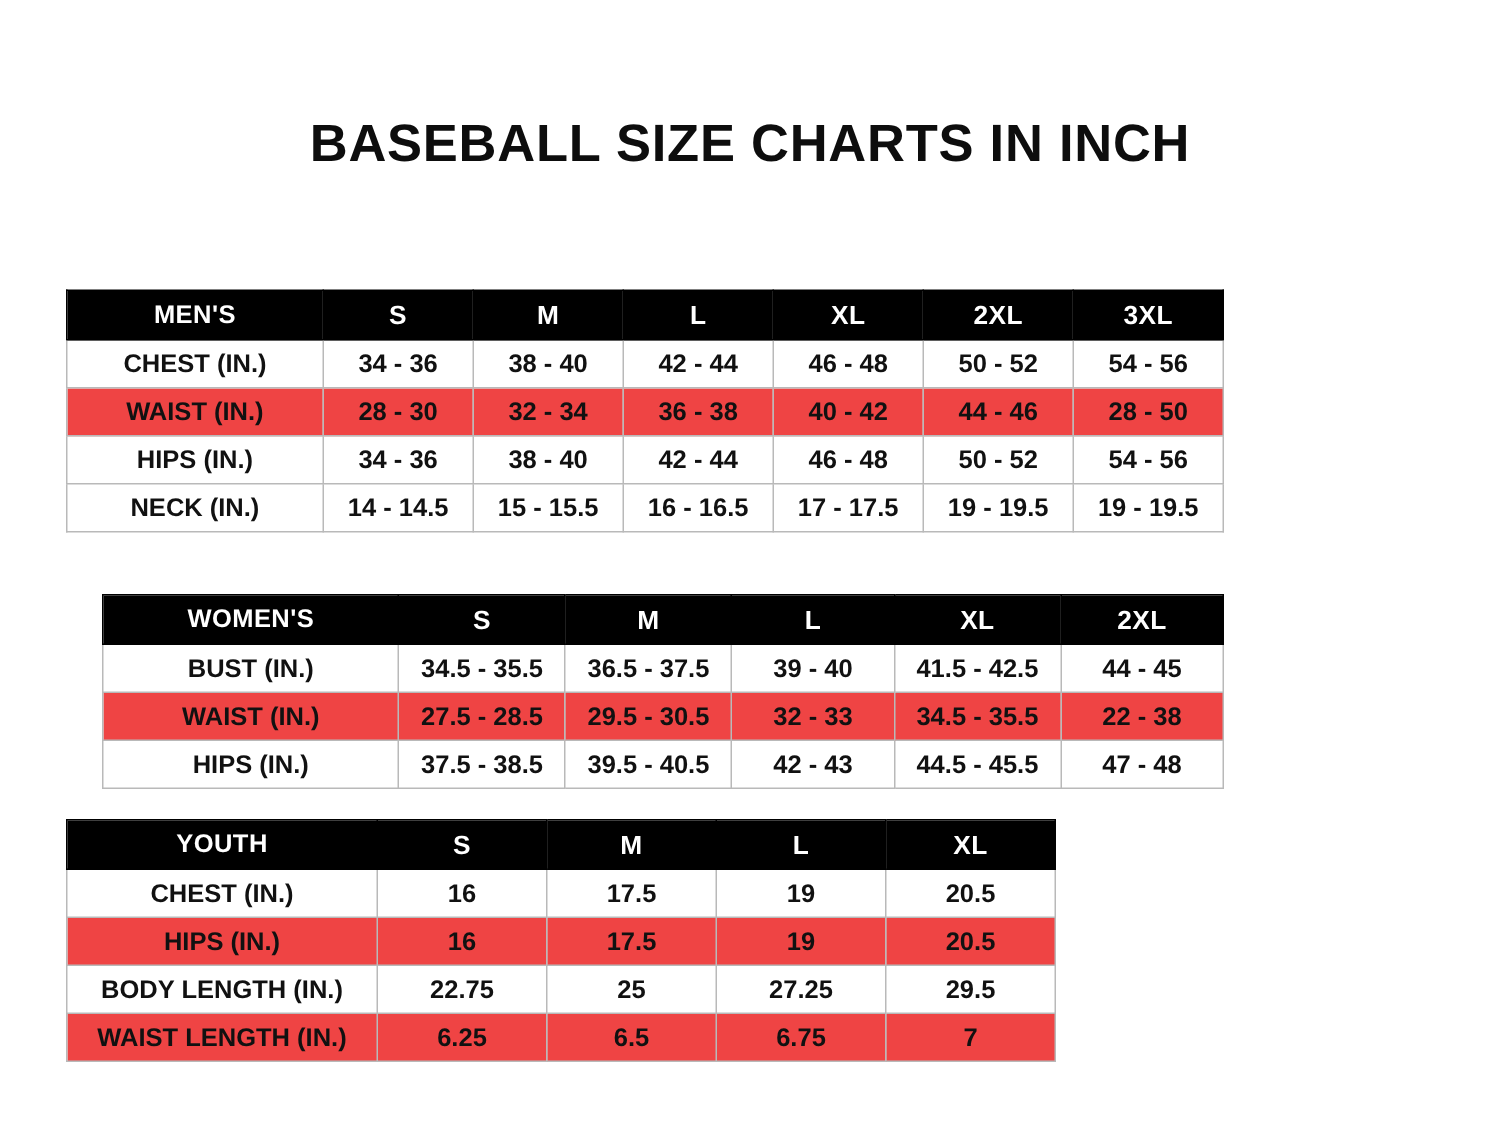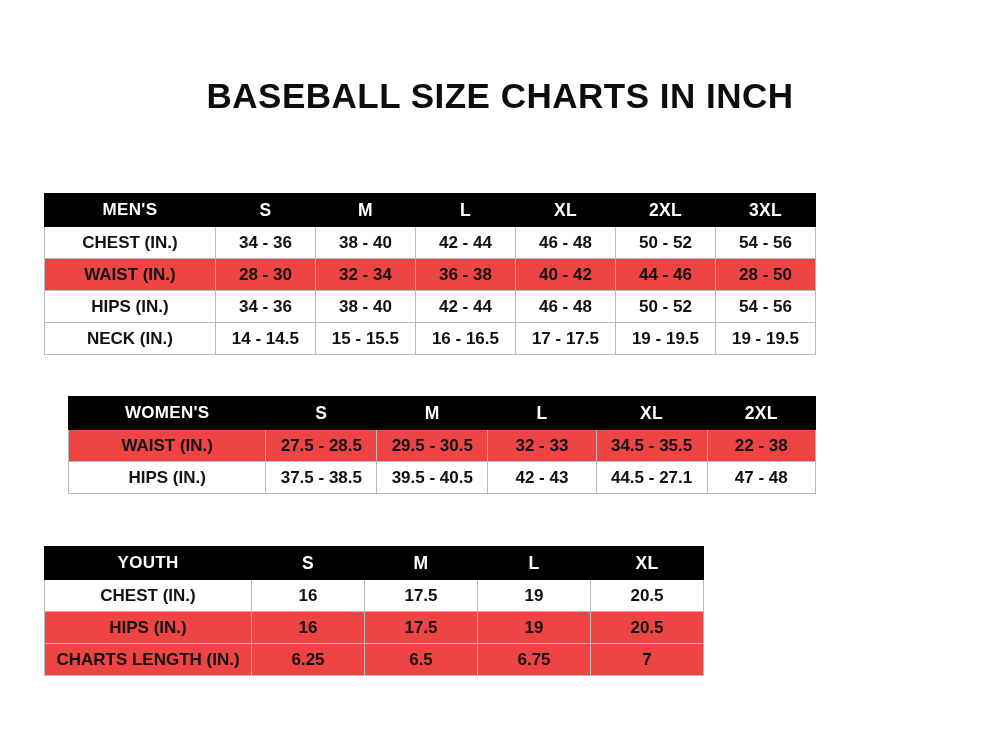--- a/index.html
+++ b/index.html
@@ -165,34 +165,42 @@
         <tr>
           <th class="row-label">WOMEN'S</th>
           <th>S</th>
           <th>M</th>
           <th>L</th>
           <th>XL</th>
           <th>2XL</th>
         </tr>
       </thead>
       <tbody>
+        <tr>
+          <td class="row-label">BUST (IN.)</td>
+          <td>34.5 - 35.5</td>
+          <td>36.5 - 37.5</td>
+          <td>39 - 40</td>
+          <td>41.5 - 42.5</td>
+          <td>44 - 45</td>
+        </tr>
         <tr class="alt">
           <td class="row-label">WAIST (IN.)</td>
           <td>27.5 - 28.5</td>
           <td>29.5 - 30.5</td>
           <td>32 - 33</td>
           <td>34.5 - 35.5</td>
           <td>22 - 38</td>
         </tr>
         <tr>
           <td class="row-label">HIPS (IN.)</td>
           <td>37.5 - 38.5</td>
           <td>39.5 - 40.5</td>
           <td>42 - 43</td>
-          <td>44.5 - 27.1</td>
+          <td>44.5 - 45.5</td>
           <td>47 - 48</td>
         </tr>
       </tbody>
     </table>
   </div>
 
   <div class="chart-block" id="youth-block">
     <table class="size-table" id="youth-table">
       <colgroup>
         <col class="c0">
@@ -218,22 +226,29 @@
           <td>19</td>
           <td>20.5</td>
         </tr>
         <tr class="alt">
           <td class="row-label">HIPS (IN.)</td>
           <td>16</td>
           <td>17.5</td>
           <td>19</td>
           <td>20.5</td>
         </tr>
-        <tr class="alt">
-          <td class="row-label">CHARTS LENGTH (IN.)</td>
+        <tr>
+          <td class="row-label">BODY LENGTH (IN.)</td>
+          <td>22.75</td>
+          <td>25</td>
+          <td>27.25</td>
+          <td>29.5</td>
+        </tr>
+        <tr class="alt">
+          <td class="row-label">WAIST LENGTH (IN.)</td>
           <td>6.25</td>
           <td>6.5</td>
           <td>6.75</td>
           <td>7</td>
         </tr>
       </tbody>
     </table>
   </div>
 
 </div>

